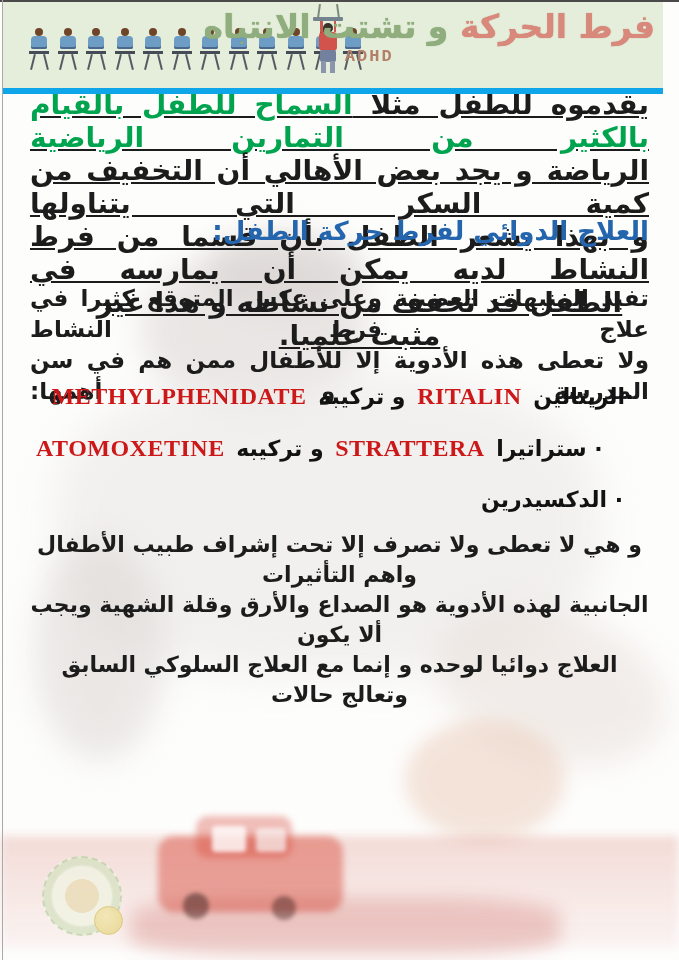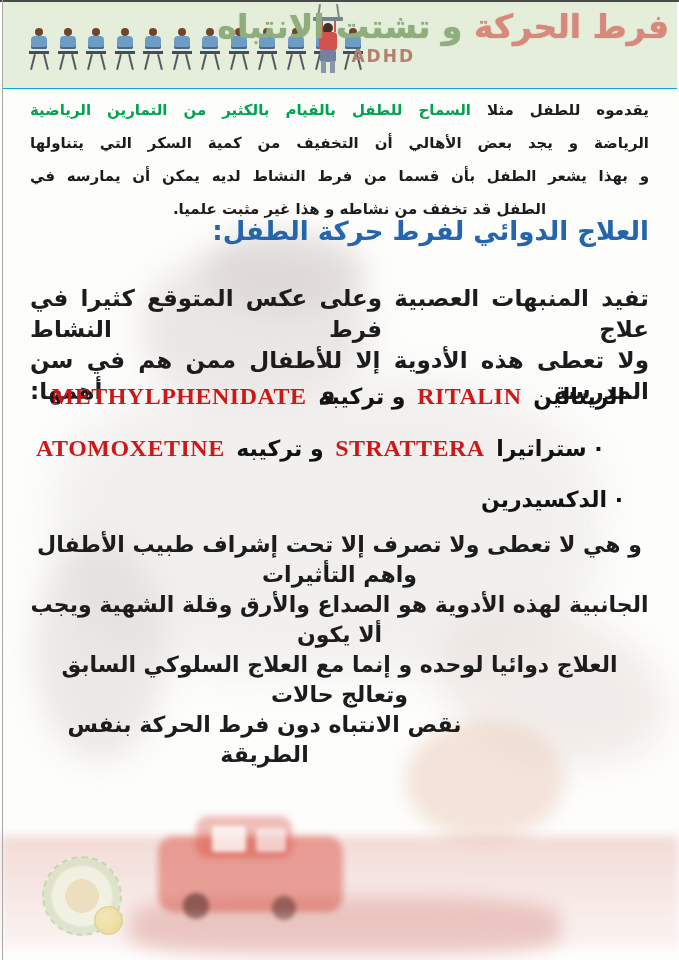--- a/index.html
+++ b/index.html
@@ -6,22 +6,22 @@
   .page{
     position:relative;width:679px;height:960px;overflow:hidden;
     background:#fdfdfc;font-family:"DejaVu Sans",sans-serif;
   }
   
   .edge-top{position:absolute;left:0;top:0;width:679px;height:2px;background:#4a4a4a;z-index:6;}
   .edge-left{position:absolute;left:2px;top:0;width:1px;height:960px;background:#a9a9a9;z-index:6;}
 
   
   .header{
-    position:absolute;left:3px;top:2px;right:2px;height:86px;
-    background:var(--header-bg);border-bottom:1px solid #0ea5e9;z-index:5;
+    position:absolute;left:3px;top:2px;right:16px;height:86px;
+    background:var(--header-bg);border-bottom:6px solid #0ea5e9;z-index:5;
   }
   .students{position:absolute;left:26px;top:26px;display:flex;gap:8.5px;}
   .student{position:relative;width:20px;height:50px;}
   .student .head{position:absolute;left:6px;top:0;width:8px;height:8px;border-radius:50%;background:#6f452a;}
   .student .body{position:absolute;left:2px;top:8px;width:16px;height:13px;border-radius:4px 4px 2px 2px;background:#6d9cc4;box-shadow:inset 0 -2px 0 #49688c;}
   .student .desk{position:absolute;left:0;top:23px;width:20px;height:3px;background:#454b57;}
   .student .leg1,.student .leg2{position:absolute;top:26px;width:1.5px;height:16px;background:#555b63;}
   .student .leg1{left:3px;transform:rotate(14deg);}
   .student .leg2{right:3px;transform:rotate(-14deg);}
   
@@ -37,21 +37,21 @@
   .liftkid .pants{position:absolute;left:11px;top:46px;width:16px;height:12px;background:#73819f;border-radius:2px;}
   .liftkid .shoe1,.liftkid .shoe2{position:absolute;top:57px;width:5px;height:12px;background:#8b95ac;}
   .liftkid .shoe1{left:12px;} .liftkid .shoe2{right:12px;}
 
   .brand{position:absolute;right:8px;top:6px;text-align:right;direction:rtl;line-height:1.15;}
   .brand .t{font-size:33px;font-weight:bold;letter-spacing:-1px;}
   .brand .t .red{color:var(--title-red);text-shadow:0 0 1px #c57a6d;}
   .brand .t .green{color:var(--title-green);text-shadow:0 0 1px #7d9c6c;}
   .brand .adhd{
     direction:ltr;text-align:center;margin-right:120px;margin-top:1px;
-    font-size:17px;font-weight:bold;color:var(--subtitle-brown);letter-spacing:2px;
+    font-size:17px;font-weight:bold;color:var(--subtitle-brown);letter-spacing:2px;font-family:Liberation Mono, monospace;
   }
 
   
   .photo{position:absolute;inset:0;z-index:0;pointer-events:none;}
   .blob{position:absolute;border-radius:50%;}
   .hair   {left:205px;top:232px;width:160px;height:80px;background:#ccc5c3;opacity:.5;filter:blur(14px);}
   .headb  {left:140px;top:250px;width:230px;height:160px;background:#dad4d2;opacity:.55;filter:blur(16px);}
   .sweater{left:55px;top:375px;width:545px;height:300px;background:#edebe9;opacity:.7;filter:blur(20px);border-radius:40%;}
   .shoulder{left:35px;top:540px;width:130px;height:220px;background:#d9d3d0;opacity:.5;filter:blur(16px);}
   .armr   {left:430px;top:610px;width:240px;height:150px;background:#e7ddd7;opacity:.5;filter:blur(15px);transform:rotate(18deg);}
@@ -78,21 +78,21 @@
   .seal .coin{
     position:absolute;left:52px;top:50px;width:27px;height:27px;border-radius:50%;
     background:radial-gradient(circle at 40% 35%, #f0e6a6, #e4d07c);border:1px solid #d3bd60;
   }
 
   
   .content{position:absolute;inset:0;z-index:3;direction:rtl;color:var(--text-black);}
   .para{position:absolute;right:30px;left:30px;font-weight:bold;}
   .jline{text-align:justify;text-align-last:justify;}
 
-  .intro{top:94px;font-size:15px;line-height:33px;}
+  .intro{top:88px;font-size:28px;line-height:33px;text-decoration:underline;}
   .intro .green{color:var(--highlight-green);}
   .intro .lastline{text-align:center;padding-right:0;padding-left:40px;}
 
   .heading{top:214px;font-size:26px;line-height:34px;text-align:right;color:var(--heading-blue);letter-spacing:-0.5px;}
 
   .treatment{top:283px;font-size:23px;line-height:31px;}
 
   .meds{position:absolute;right:30px;left:30px;font-weight:bold;}
   .med-ar{font-size:22px;color:#121212;}
   .med-en{font-family:"Liberation Serif",serif;font-size:24px;color:var(--drug-red);letter-spacing:.5px;margin:0 6px;}
@@ -272,17 +272,16 @@
     </div>
 
     <div class="meds med3">
       <span class="med-ar">· الدكسيدرين</span>
     </div>
 
     <div class="para warning">
       <div class="cl">و هي لا تعطى ولا تصرف إلا تحت إشراف طبيب الأطفال واهم التأثيرات</div>
       <div class="cl">الجانبية لهذه الأدوية هو الصداع والأرق وقلة الشهية ويجب ألا يكون</div>
       <div class="cl">العلاج دوائيا لوحده و إنما مع العلاج  السلوكي السابق وتعالج حالات</div>
-      <div class="lastline">نقص الانتباه دون فرط الحركة بنفس الطريقة</div>
     </div>
 
   </div>
 </div>
 
 </body></html>

